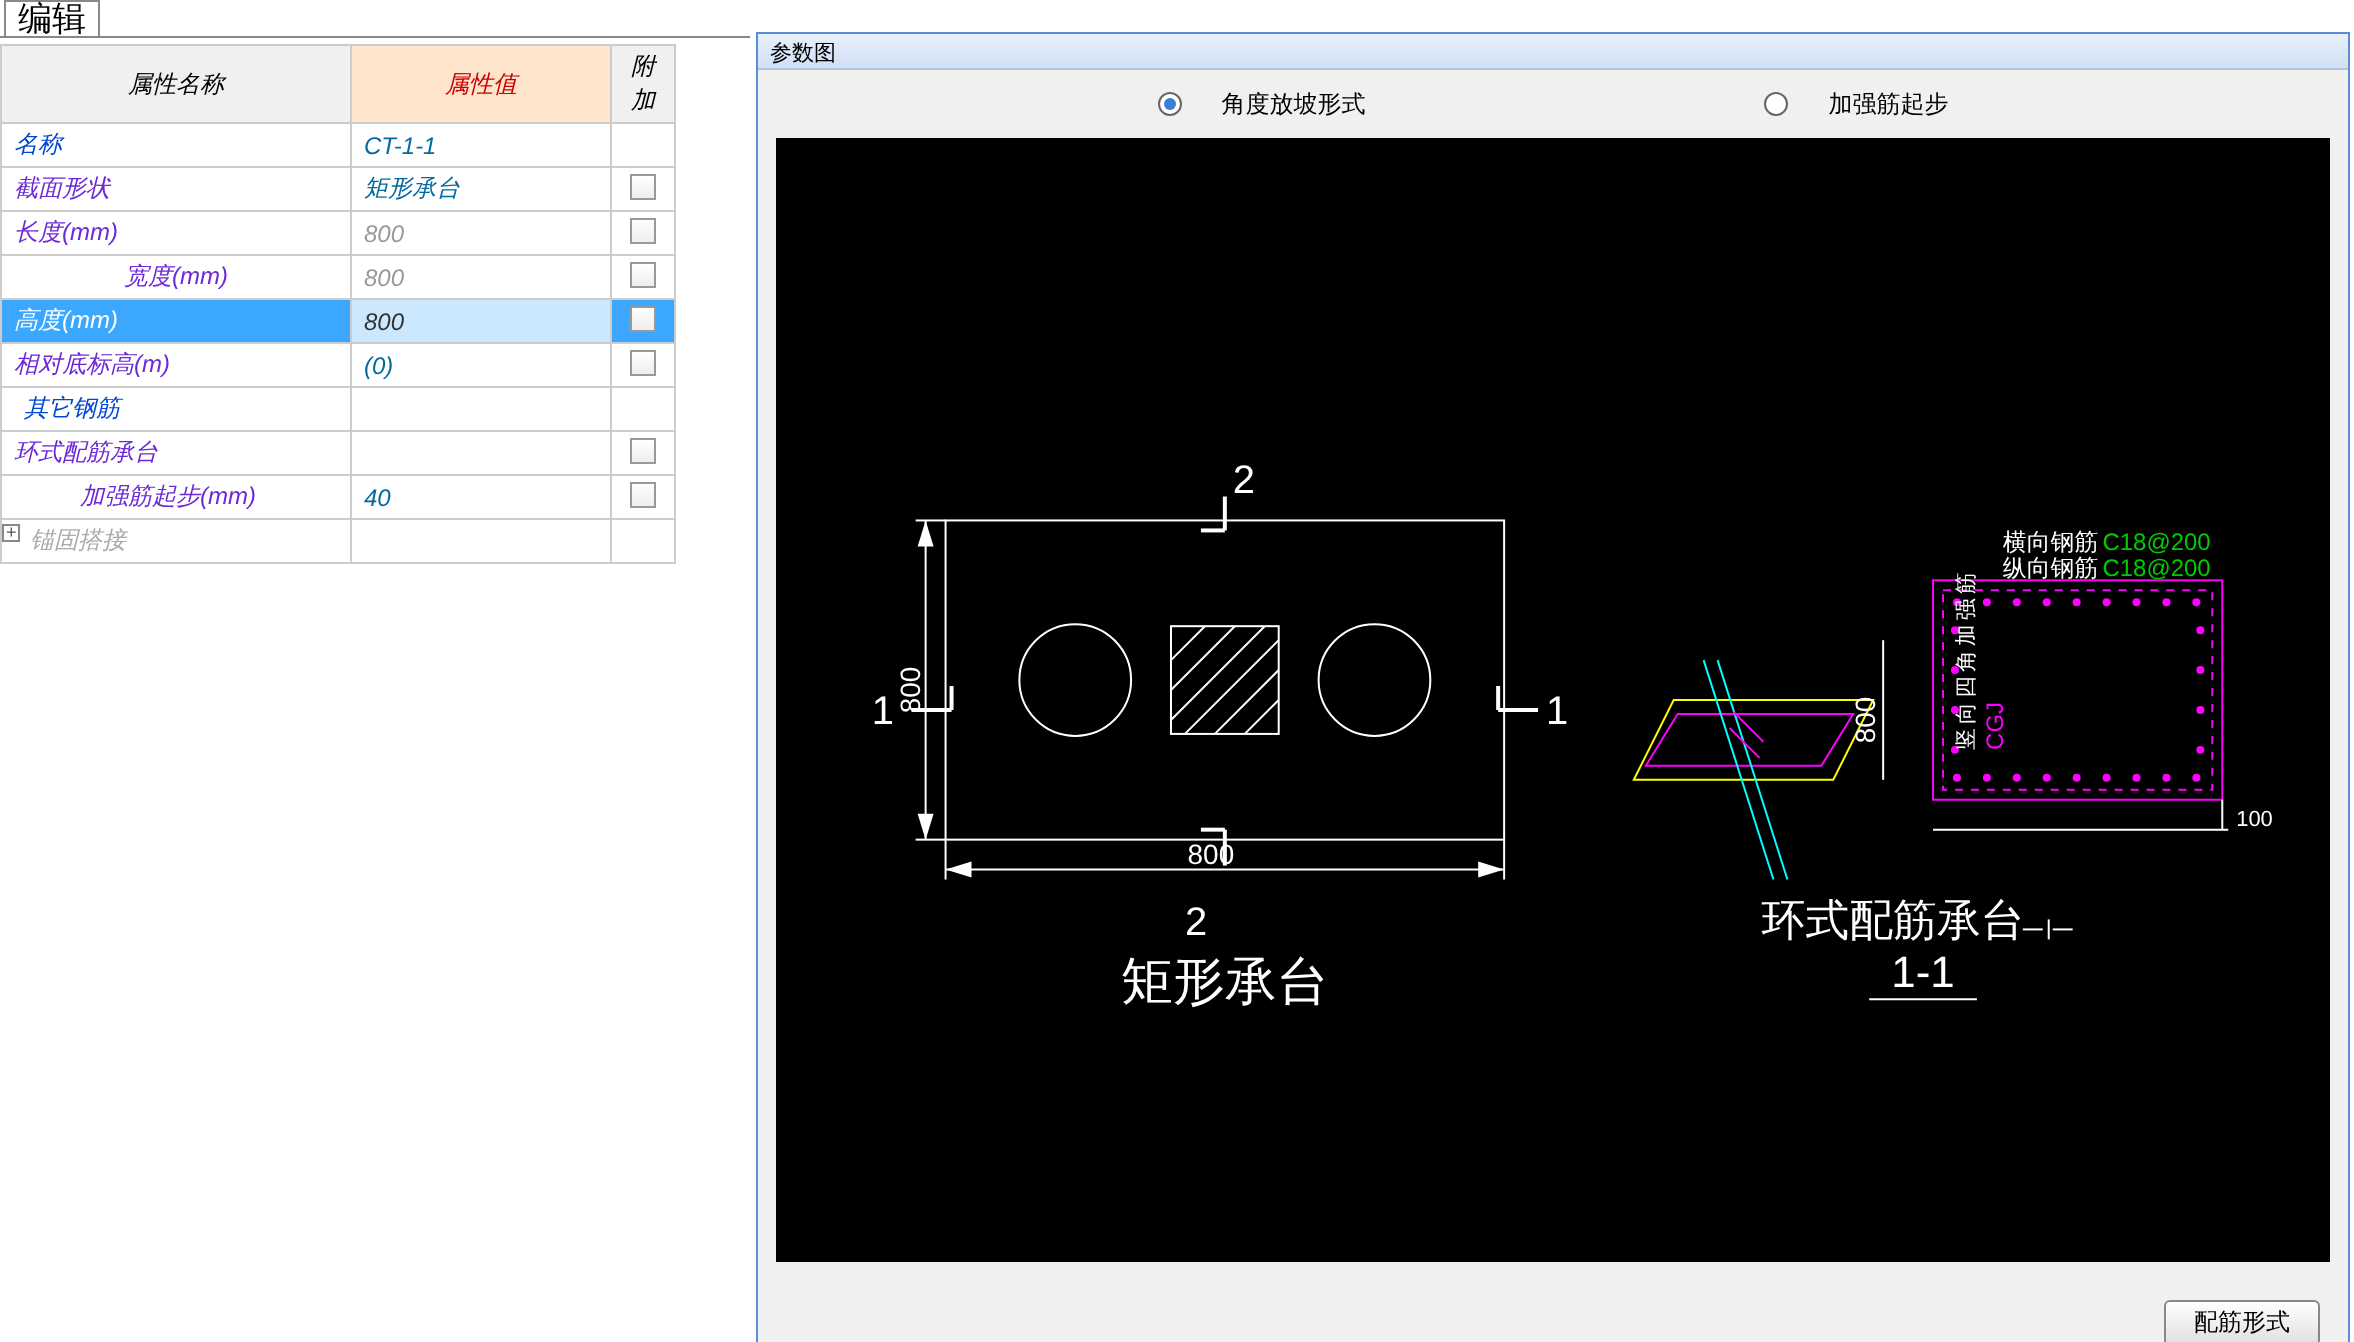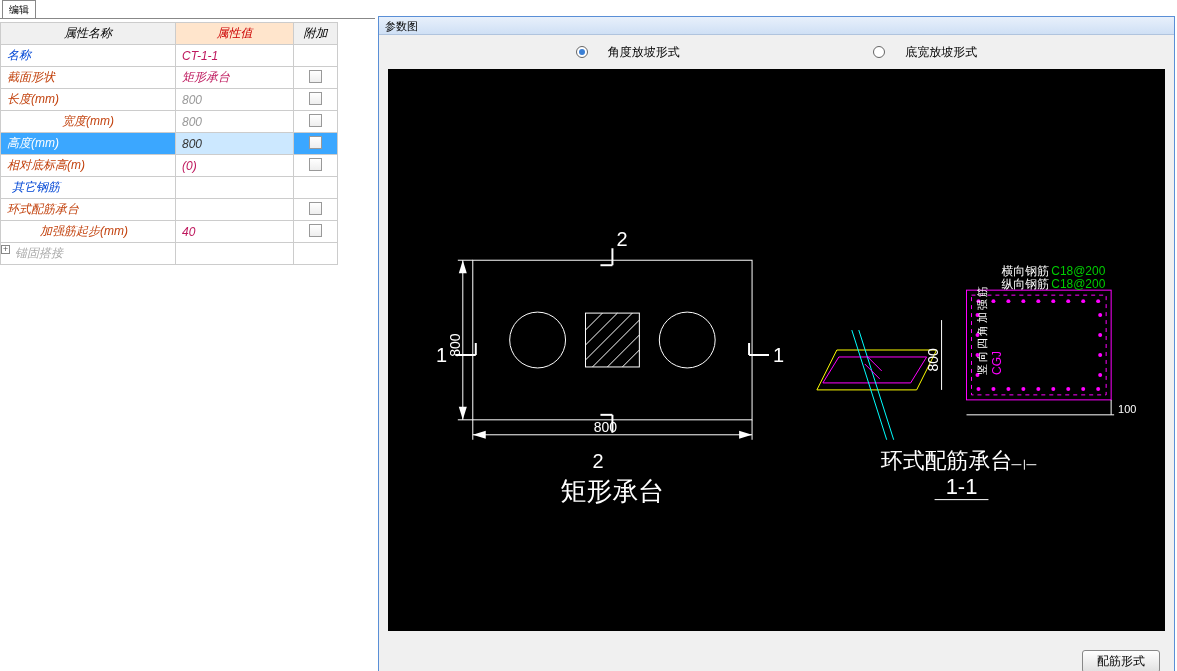--- a/index.html
+++ b/index.html
@@ -1,33 +1,33 @@
 <!DOCTYPE html>
 <html><head>
 <meta charset="utf-8">
 <style>
 * { box-sizing: border-box; margin: 0; padding: 0; font-family: "Microsoft YaHei", SimSun, sans-serif; font-size: 12px; }
 body { background: #fff; width: 1177px; height: 671px; position: relative; }
 
 .left-panel { position: absolute; left: 0; top: 0; width: 375px; height: 671px; }
 
 .tab-area { height: 19px; border-bottom: 1px solid #888; display: flex; align-items: flex-end; padding-left: 2px;}
-.tab { padding: 1px 6px; border: 1px solid #888; border-bottom: none; background: #fff; font-size: 10px; height: 18px; display:flex; align-items:center;text-align:right;}
+.tab { padding: 1px 6px; border: 1px solid #888; border-bottom: none; background: #fff; font-size: 17px; height: 18px; display:flex; align-items:center;text-align:right;}
 
 .prop-table { width: 338px; border-collapse: collapse; margin-top: 3px; font-style: italic; }
 .prop-table th, .prop-table td { border: 1px solid #ccc; padding: 2px 6px; height: 20px; vertical-align: middle; }
 .prop-table th { background: #f0f0f0; text-align: center; font-weight: normal; }
 .prop-table th.pv { background: #ffe5cc; color: #c00; }
-.prop-table th.att { width: 44px; }
+.prop-table th.att { width: 32px; }
 .prop-table th.pn { width: 175px; }
-.prop-table td.name { color: #c2410c; }
+.prop-table td.name { color: #6d28d9; }
 .prop-table td.name.blue { color: #0046d5; }
 .prop-table tr.selected td { background: #3ba7ff; color: #fff; }
 .prop-table tr.selected td.value { background: #cce8ff; color: #333; }
-.prop-table td.value { color: #be185d; }
+.prop-table td.value { color: #0369a1; }
 .prop-table td.value.gray { color: #999; }
 .prop-table td.attach { text-align: center; }
 .prop-table td.attach .chk { display:inline-block; width:13px; height:13px; border:1px solid #999; background:linear-gradient(#fff,#eee); }
 .prop-table tr.anchor td { color: #aaa; }
 .expand-icon { display:inline-block; width:9px; height:9px; border:1px solid #888; line-height:7px; text-align:center; font-size:9px; margin-right:3px; vertical-align:middle; color:#555; position:absolute; left:0px;}
 
 .right-panel { position: absolute; left: 378px; top: 16px; width: 797px; height: 668px; border: 1px solid #5a8fd6; background: #f0f0f0; }
 .rp-title { background: linear-gradient(#e8f0fb,#cfe0f5); height: 18px; padding: 2px 6px; border-bottom: 1px solid #b0c4de; font-size: 11px;}
 
 .radio-row { height: 34px; display: flex; align-items: center; justify-content: space-around; padding: 0 100px; }
@@ -126,21 +126,21 @@
 
 <div class="right-panel">
   <div class="rp-title">参数图</div>
   <div class="radio-row">
     <label>
         <span class="radio checked"></span>
         <span>角度放坡形式</span>
       </label>
     <label>
         <span class="radio"></span>
-        <span>底宽放坡形式</span>
+        <span>加强筋起步</span>
       </label>
   </div>
 
   <div class="canvas-area">
     <svg viewBox="0 0 779 560">
 
       <rect x="85" y="190" width="280" height="160" class="thin"></rect>
 
       <circle cx="150" cy="270" r="28" class="thin"></circle>
       <circle cx="300" cy="270" r="28" class="thin"></circle>

